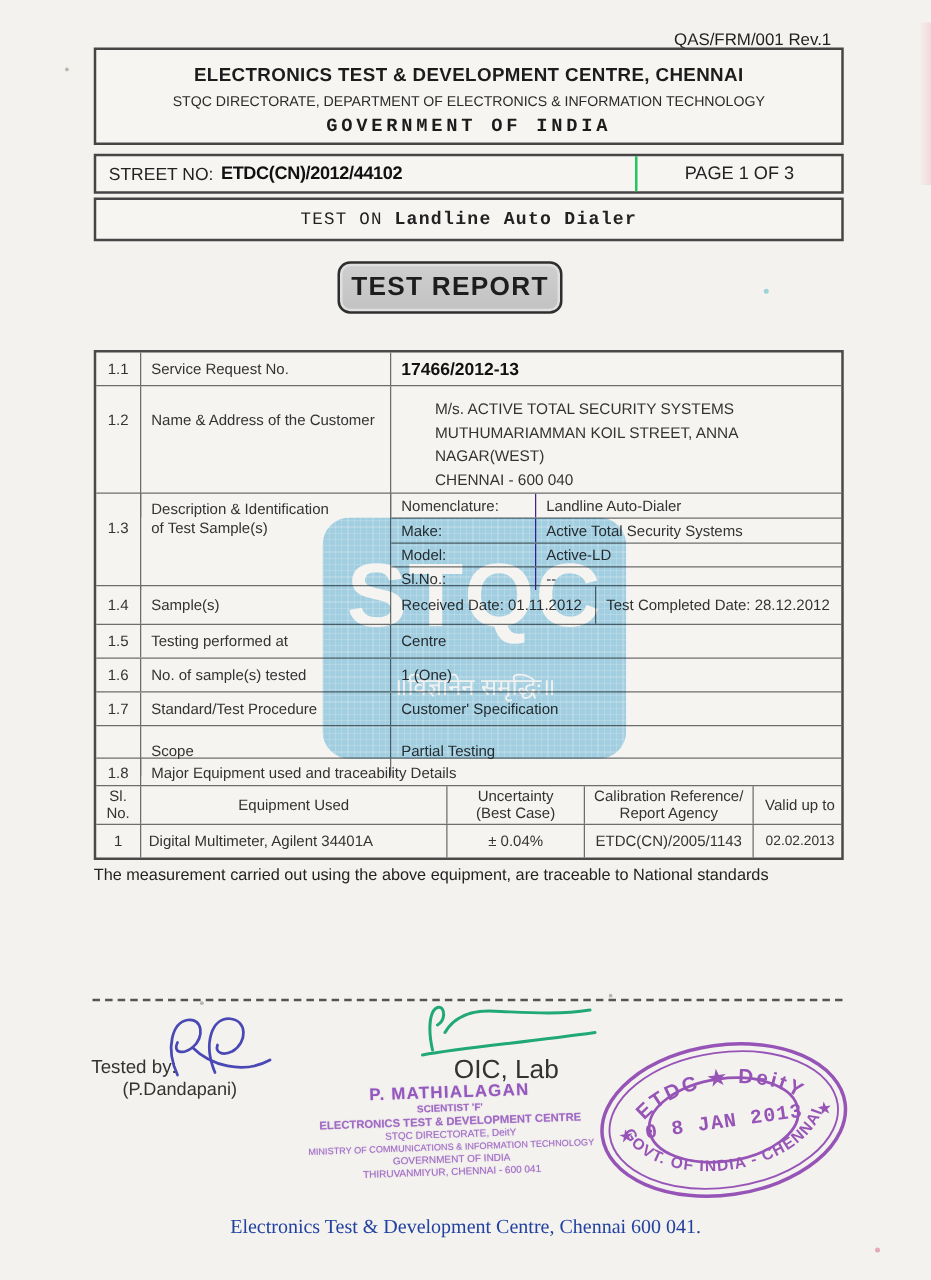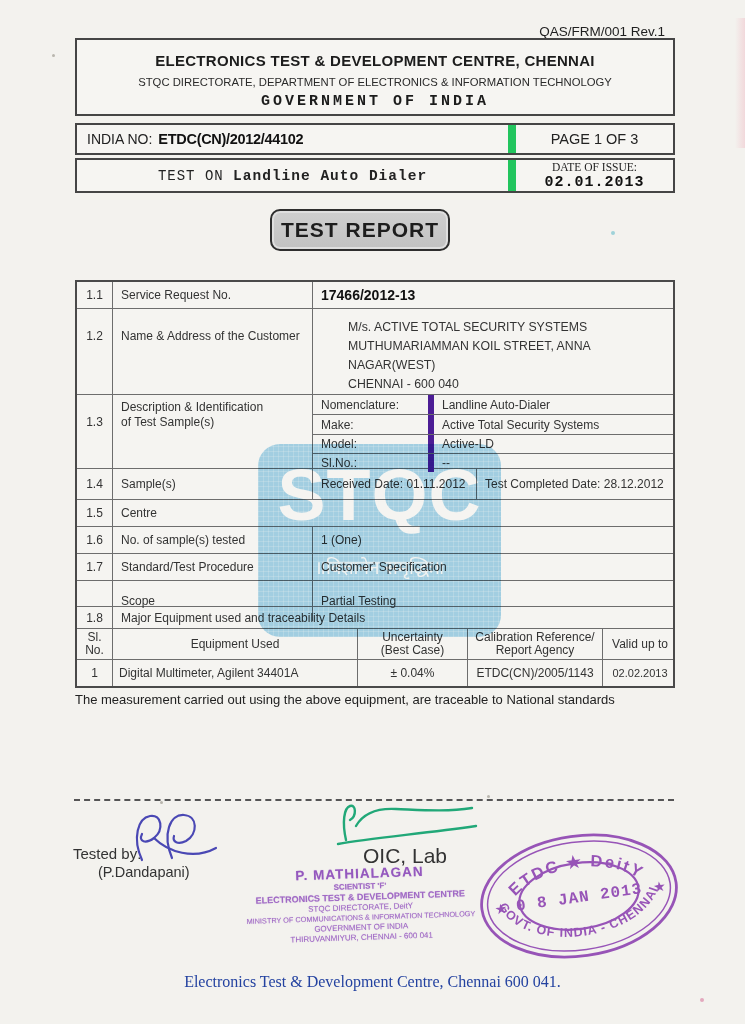--- a/index.html
+++ b/index.html
@@ -16,21 +16,21 @@
   .doc-ref{position:absolute;top:24px;right:80px;font-size:13.5px;color:#1f1f1f;}
   
   .hbox{position:absolute;left:75px;width:600px;border:2px solid #454545;background:rgba(255,255,255,.25);box-sizing:border-box;}
   .hbox1{top:38px;height:78px;text-align:center;}
   .h-org{margin-top:12px;font-size:15px;font-weight:bold;letter-spacing:.3px;color:#1c1c1c;}
   .h-dept{margin-top:7px;font-size:11.3px;color:#2a2a2a;}
   .h-govt{margin-top:5px;font-family:"Liberation Mono",monospace;font-weight:bold;font-size:15px;letter-spacing:3px;color:#1c1c1c;}
   .hbox2{top:123px;height:32px;display:flex;}
   .hbox3{top:158px;height:35px;display:flex;}
   .h-left{flex:1;display:flex;align-items:center;padding-left:10px;box-sizing:border-box;}
-  .h-right{width:165px;border-left:8px solid #22c55e;display:flex;flex-direction:column;align-items:center;justify-content:center;box-sizing:border-box;}
+  .h-right{width:165px;border-left:2px solid #22c55e;display:flex;flex-direction:column;align-items:center;justify-content:center;box-sizing:border-box;}
   .rep-label{font-size:14px;color:#222;}
   .rep-no{font-weight:bold;font-size:14.5px;letter-spacing:-.3px;margin-left:6px;color:#111;}
   .page-info{font-size:14.5px;color:#222;}
   .teston{flex:1;text-align:center;font-family:"Liberation Mono",monospace;font-size:14px;letter-spacing:1px;color:#222;align-self:center;}
   .teston b{font-size:14.5px;}
   .doi-label{font-family:"Liberation Serif",serif;font-size:11.5px;color:#222;}
   .doi-value{font-family:"Liberation Mono",monospace;font-weight:bold;font-size:15px;letter-spacing:1px;color:#111;margin-top:1px;}
   
   .banner{position:absolute;left:270px;top:209px;width:180px;height:42px;
     background:linear-gradient(#cfcfcf,#c2c2c2);
@@ -49,43 +49,43 @@
   .r11{height:26px;}
   .r11 .val{font-weight:bold;font-size:14px;color:#111;}
   .r12{height:86px;}
   .addr{padding-left:35px;padding-top:9px;line-height:19px;font-size:12.3px;}
   .r13{height:74px;}
   .prelab{white-space:pre-line;line-height:15px;padding-top:5px;}
   .nest{display:flex;flex-direction:column;padding:0;}
   .nrow{display:grid;grid-template-columns:115px 1fr;}
   .nrow + .nrow{border-top:1px solid #6d6d6d;}
   .nc{padding:2px 8px;display:flex;align-items:center;box-sizing:border-box;}
-  .nc + .nc{border-left:6px solid #4c1d95;}
+  .nc + .nc{border-left:1px solid #4c1d95;}
   .r14{height:31px;}
   .split{display:grid;grid-template-columns:163px 1fr;padding:0;}
   .sc{display:flex;align-items:center;padding:0 8px;box-sizing:border-box;}
   .sc + .sc{border-left:1px solid #6d6d6d;}
   .r15,.r16,.r17,.r17b{height:27px;}
   .r17b{height:26px;}
   .r18{height:22px;grid-template-columns:35px 1fr;}
   .eqhead{display:grid;grid-template-columns:35px 245px 110px 135px 75px;height:30px;border-top:1px solid #6d6d6d;}
   .eqrow{display:grid;grid-template-columns:35px 245px 110px 135px 75px;height:26px;border-top:1px solid #6d6d6d;}
   .hc{display:flex;align-items:center;justify-content:center;text-align:center;white-space:pre-line;line-height:13px;font-size:12px;box-sizing:border-box;padding:1px 2px;}
   .hc + .hc{border-left:1px solid #6d6d6d;}
   .ec{display:flex;align-items:center;box-sizing:border-box;padding:1px 6px;font-size:12px;}
   .ec + .ec{border-left:1px solid #6d6d6d;}
   .ctr{justify-content:center;text-align:right;}
   .eq-valid{font-size:11px;}
   
-  .wmark{position:absolute;left:258px;top:444px;width:243px;height:193px;border-radius:22px;
+  .wmark{position:absolute;left:258px;top:414px;width:243px;height:193px;border-radius:22px;
     background-color:#a9d8ef;
     background-image:repeating-linear-gradient(0deg,rgba(255,255,255,.20) 0 1px,transparent 1px 5px),
                      repeating-linear-gradient(90deg,rgba(255,255,255,.20) 0 1px,transparent 1px 5px);
     mix-blend-mode:multiply;z-index:2;pointer-events:none;
-    display:flex;flex-direction:column;align-items:center;box-sizing:border-box;padding-top:2px;}
+    display:flex;flex-direction:column;align-items:center;box-sizing:border-box;padding-top:14px;}
   .wm-text{font-size:72px;font-weight:bold;color:#ffffff;line-height:98px;letter-spacing:1px;}
   .wm-motto{font-size:19px;color:#ffffff;margin-top:10px;opacity:.95;}
   
   .note{position:absolute;left:75px;top:692px;font-size:13px;color:#222;}
   
   .dashline{position:absolute;left:74px;top:799px;width:600px;border-top:2px dashed #555;}
   
   .tested-label{position:absolute;left:73px;top:845px;font-size:15px;color:#333;}
   .tested-name{position:absolute;left:98px;top:864px;font-size:14.5px;color:#333;}
   .sig-blue{position:absolute;left:128px;top:808px;z-index:3;}
@@ -124,36 +124,32 @@
 <div class="doc-ref">QAS/FRM/001 Rev.1</div>
 
 <div class="hbox hbox1">
   <div class="h-org">ELECTRONICS TEST &amp; DEVELOPMENT CENTRE, CHENNAI</div>
   <div class="h-dept">STQC DIRECTORATE, DEPARTMENT OF ELECTRONICS &amp; INFORMATION TECHNOLOGY</div>
   <div class="h-govt">GOVERNMENT OF INDIA</div>
 </div>
 
 <div class="hbox hbox2">
   <div class="h-left">
-    <span class="rep-label">INDIA NO:</span>
+    <span class="rep-label">STREET NO:</span>
     <span class="rep-no">ETDC(CN)/2012/44102</span>
   </div>
   <div class="h-right">
     <span class="page-info">PAGE 1 OF 3</span>
   </div>
 </div>
 
 <div class="hbox hbox3">
   <div class="teston">
     <span>TEST ON</span>
     <b>Landline Auto Dialer</b>
-  </div>
-  <div class="h-right">
-    <span class="doi-label">DATE OF ISSUE:</span>
-    <span class="doi-value">02.01.2013</span>
   </div>
 </div>
 
 <div class="banner">
   <span>TEST REPORT</span>
 </div>
 
 <div class="mtable">
   <div class="trow r11">
     <div class="c num vmid ctr">1.1</div>
@@ -195,20 +191,21 @@
   <div class="trow r14">
     <div class="c num vmid ctr">1.4</div>
     <div class="c vmid">Sample(s)</div>
     <div class="c split">
       <div class="sc">Received Date: 01.11.2012</div>
       <div class="sc">Test Completed Date: 28.12.2012</div>
     </div>
   </div>
   <div class="trow r15">
     <div class="c num vmid ctr">1.5</div>
+    <div class="c vmid">Testing performed at</div>
     <div class="c vmid">Centre</div>
   </div>
   <div class="trow r16">
     <div class="c num vmid ctr">1.6</div>
     <div class="c vmid">No. of sample(s) tested</div>
     <div class="c vmid">1 (One)</div>
   </div>
   <div class="trow r17">
     <div class="c num vmid ctr">1.7</div>
     <div class="c vmid">Standard/Test Procedure</div>

